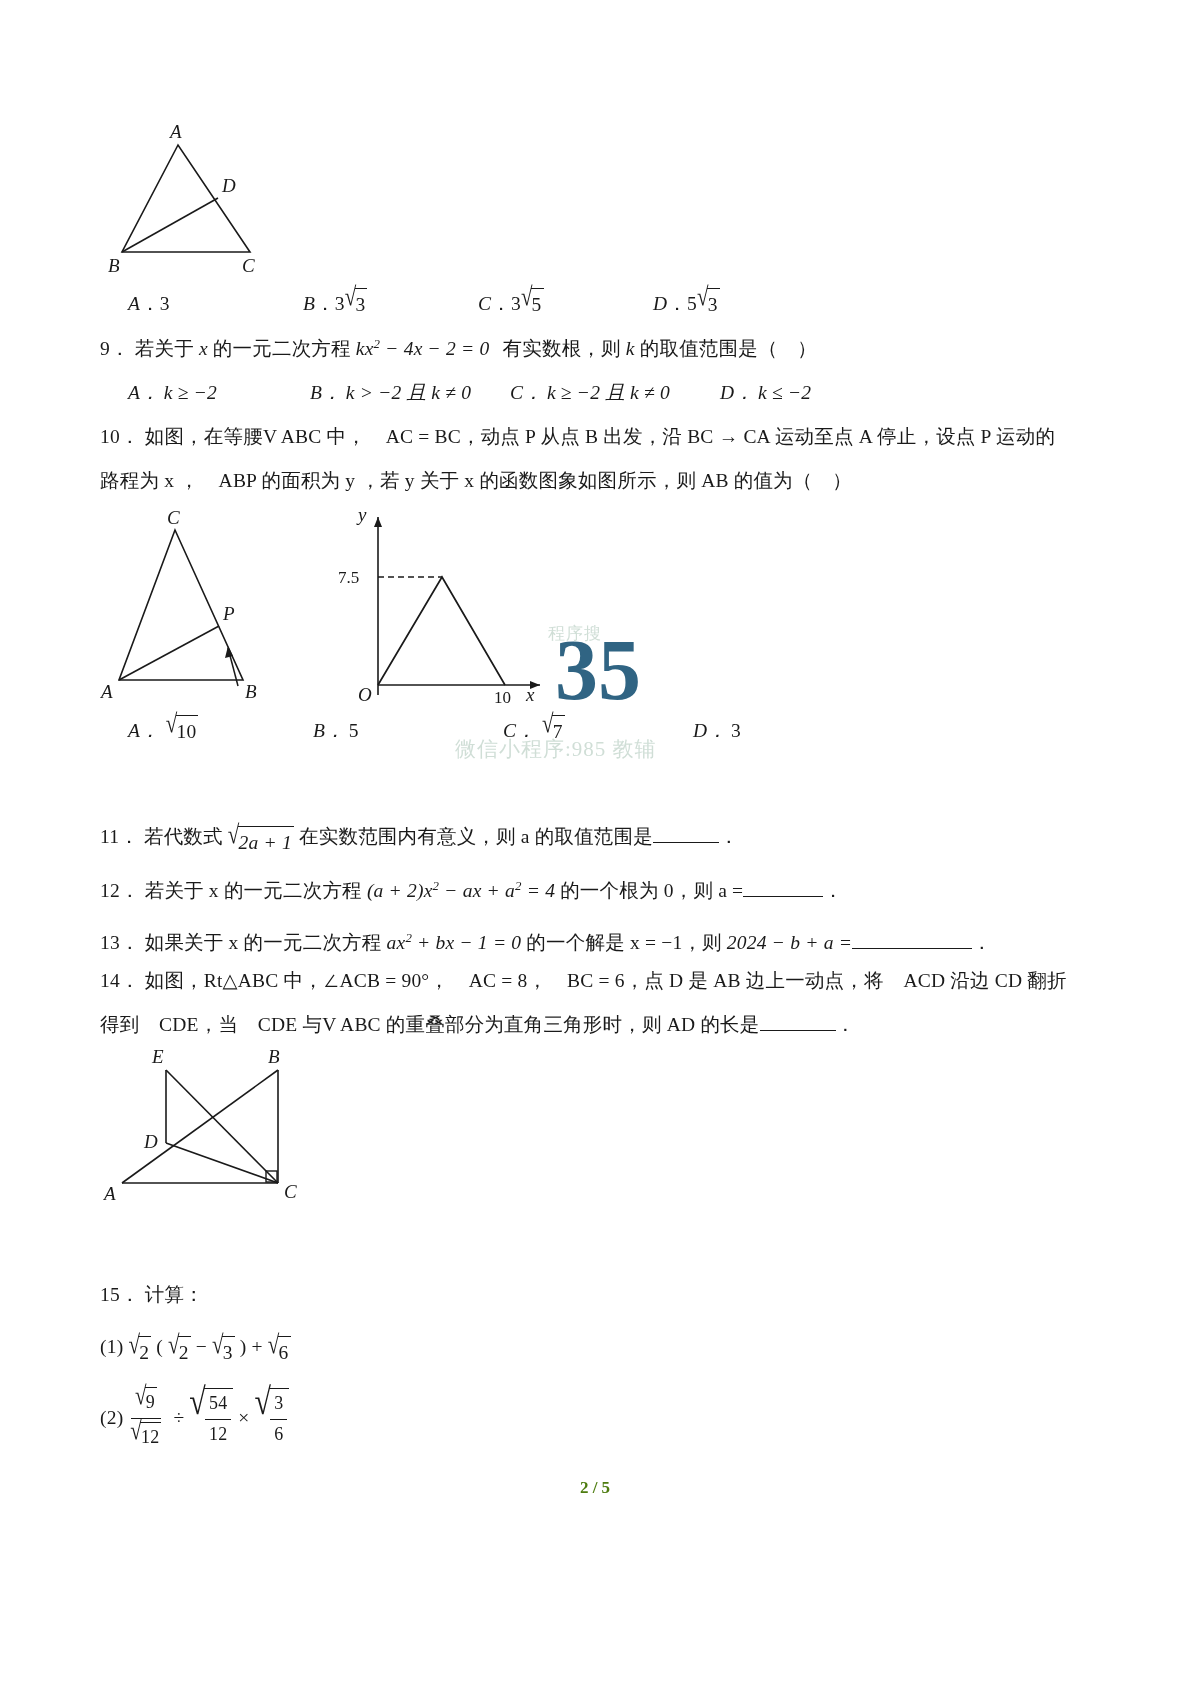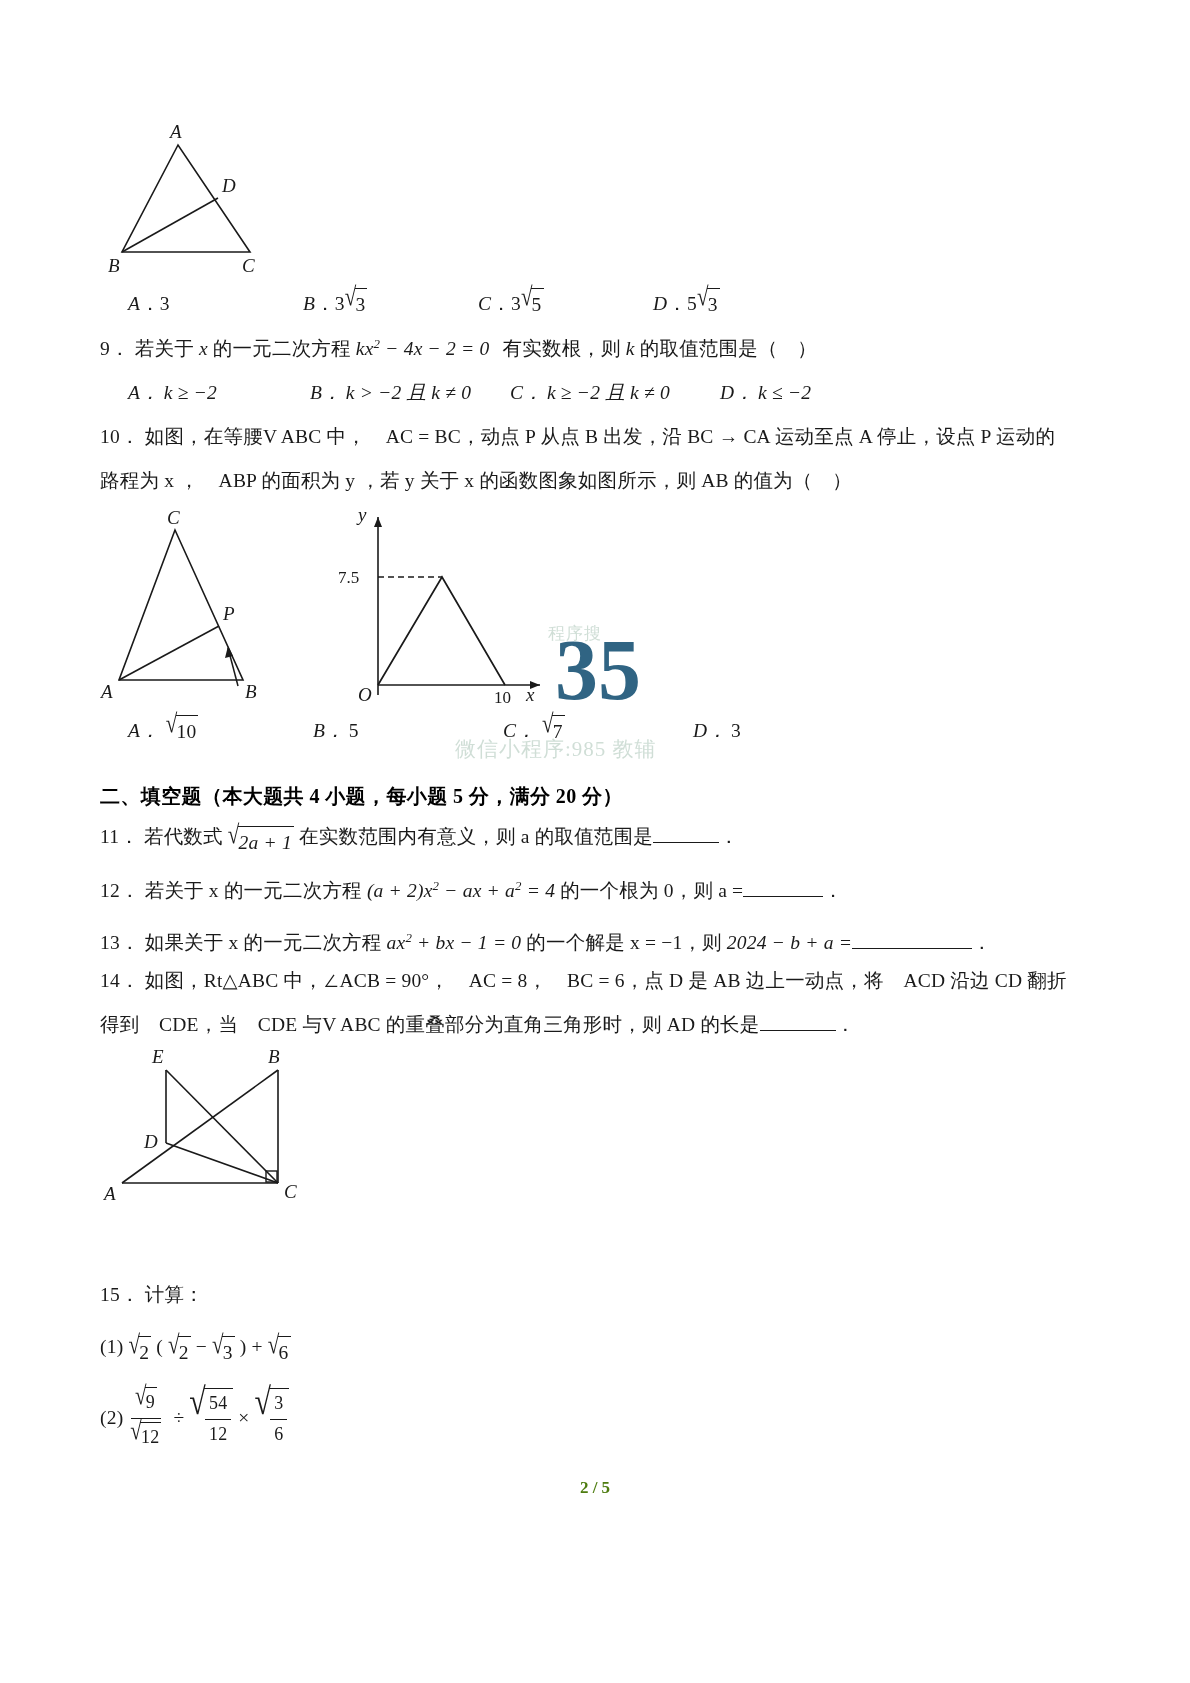--- a/index.html
+++ b/index.html
@@ -176,29 +176,20 @@
           <span class="sign">√</span>
           <span class="bar">7</span>
         </span>
     </div>
     <div class="opt">
       <span class="serif-i">D．</span>
       <span style="margin-left:4px;">3</span>
     </div>
   </div>
 
-  <div class="blk sec-head" style="left:100px;top:783px;">
-    <span>二、填空题（本大题共</span>
-    <span>4</span>
-    <span>小题，每小题</span>
-    <span>5</span>
-    <span>分，满分</span>
-    <span>20</span>
-    <span>分）</span>
-  </div>
 
   <div class="blk qtext" style="left:100px;top:822px;width:1000px;">
     <span>11．</span>
     <span>若代数式</span>
     <span class="rad serif-i">
         <span class="sign">√</span>
         <span class="bar">2a + 1</span>
       </span>
     <span>在实数范围内有意义，则 a 的取值范围是</span><span class="blank" style="width:66px;"></span><span>．</span>
   </div>

